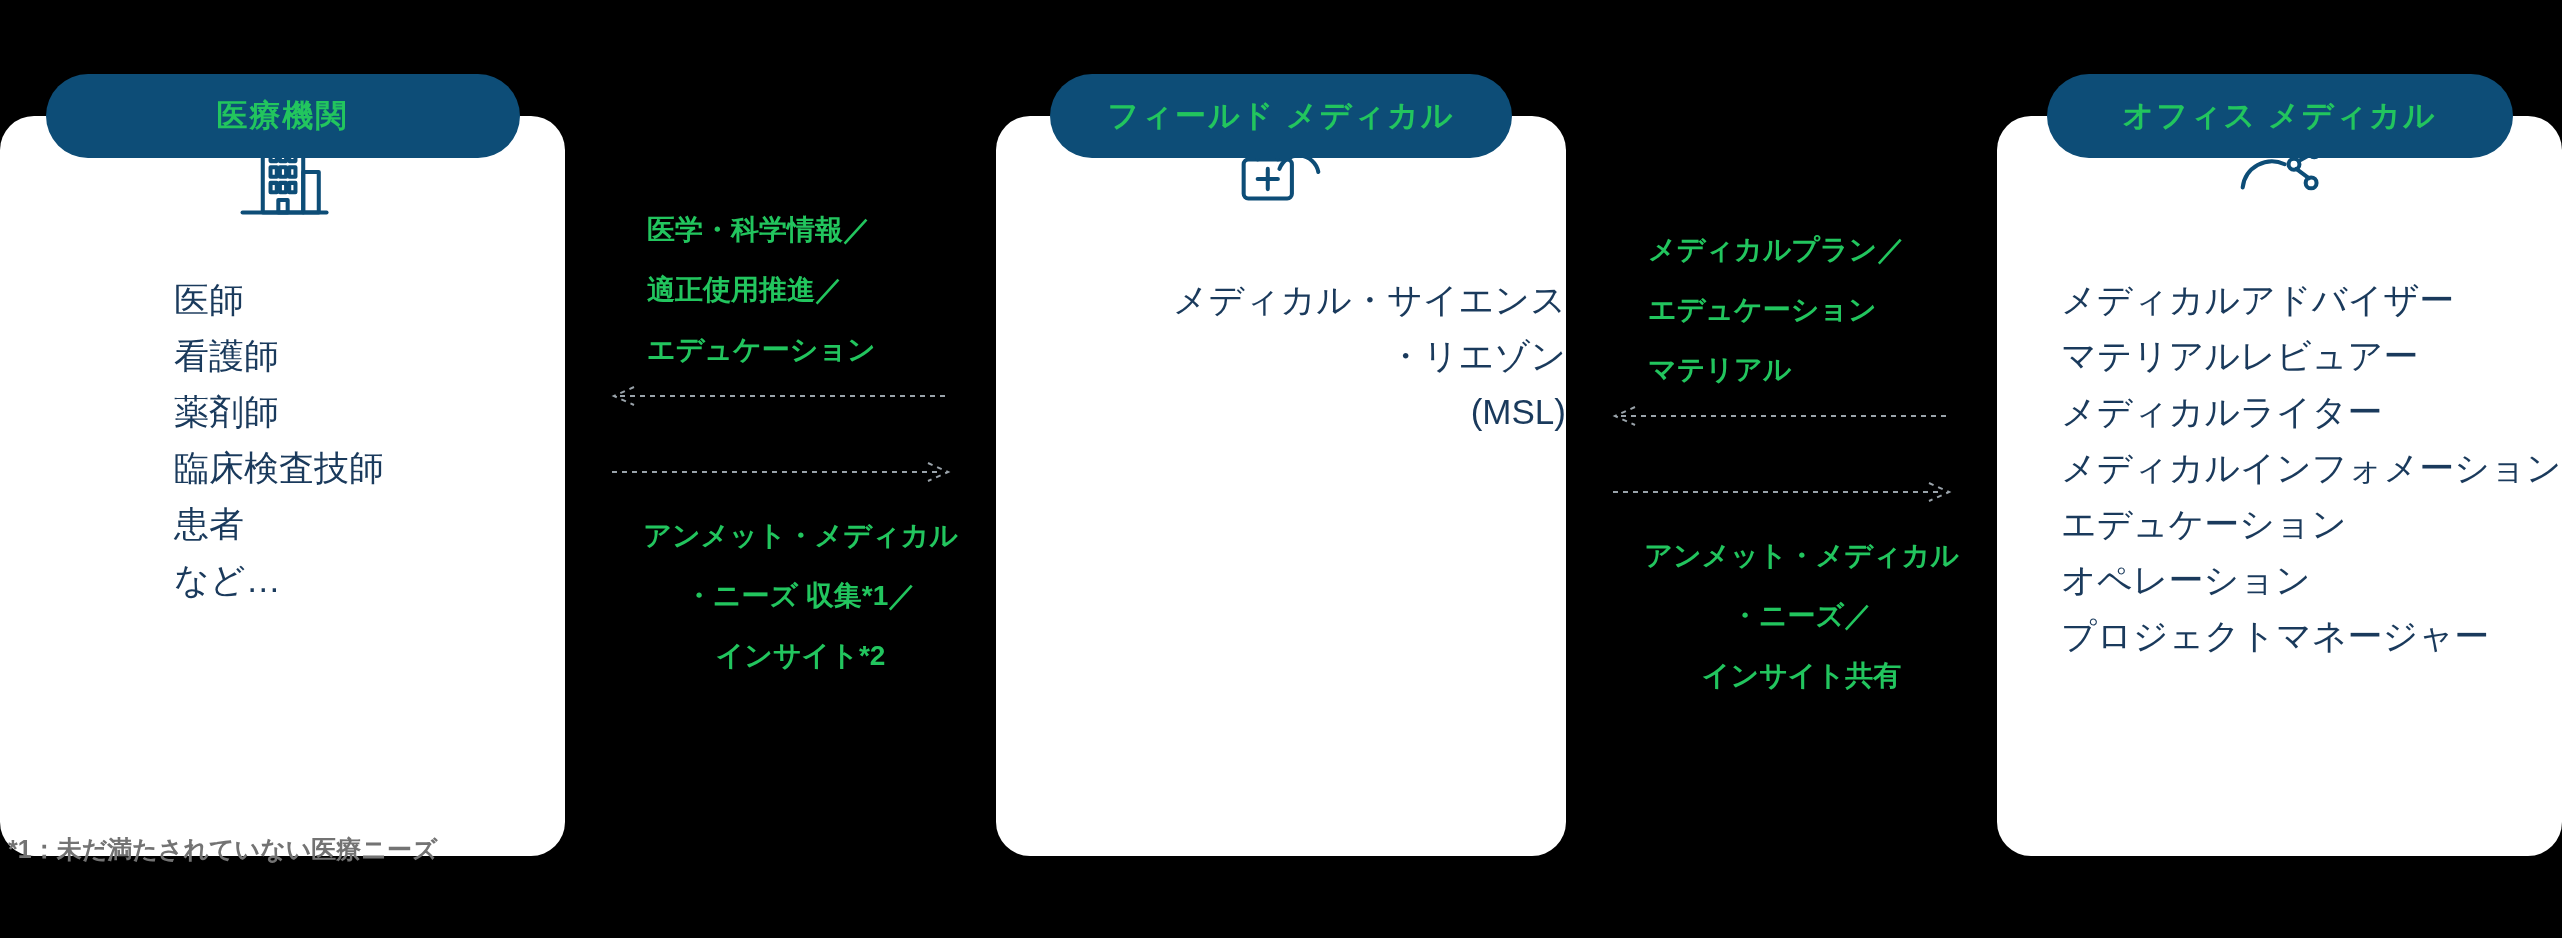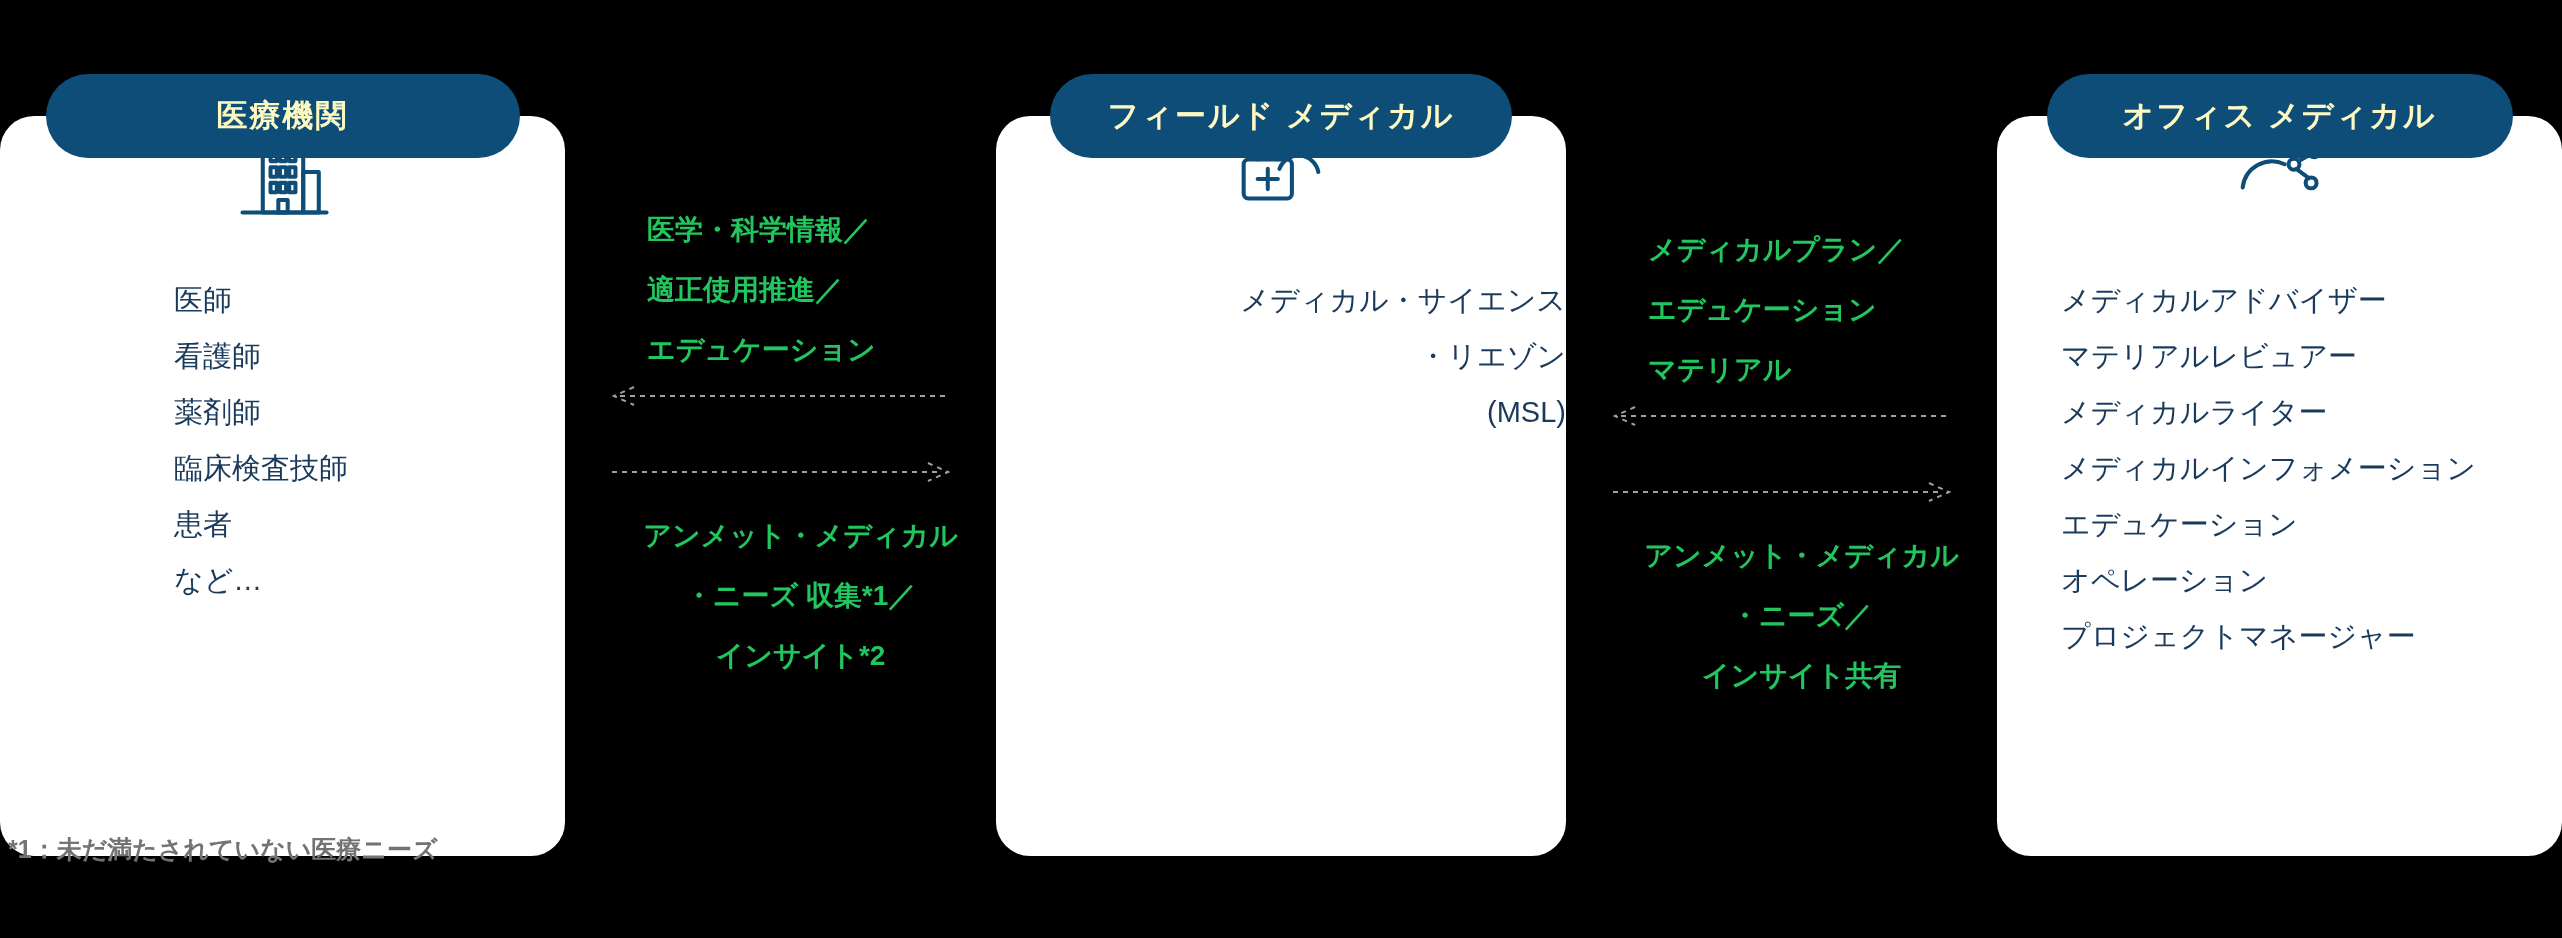--- a/index.html
+++ b/index.html
@@ -39,21 +39,21 @@
   .col-flow-2 { width: 431px; margin-top: 20px; }
 
   .pill {
     position: absolute;
     top: -42px;
     left: 50%;
     transform: translateX(-50%);
     height: 84px;
     border-radius: 44px;
     background: #0d4d77;
-    color: #fef9c3;
+    color: #22c55e;
     font-size: 31px;
     font-weight: bold;
     display: flex;
     align-items: center;
     justify-content: center;
     letter-spacing: 2px;
     white-space: nowrap;
   }
   .pill-w1 { width: 474px; }
   .pill-w2 { width: 462px; }
@@ -63,21 +63,21 @@
     width: 118px;
     height: 112px;
     margin: 116px auto 44px auto;
   }
   .card-icon svg { width: 100%; height: 100%; }
 
   .card-list {
     list-style: none;
     margin: 0;
     padding: 0;
-    font-size: 29px;
+    font-size: 35px;
     line-height: 56px;
     color: #1a3a5c;
     font-weight: 500;
   }
   .pad-1 { padding-left: 174px; }
   .pad-2 { padding-left: 121px; }
   .pad-3 { padding-left: 64px; }
 
   
   .flow-text {

